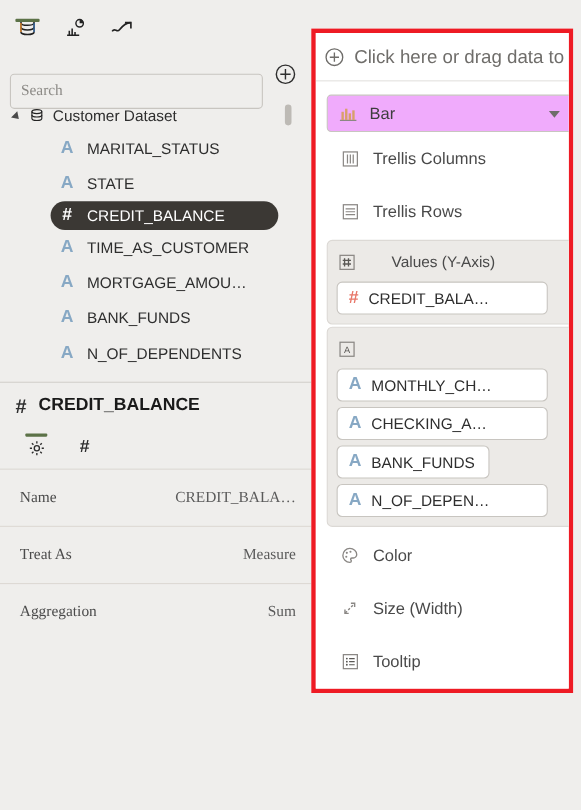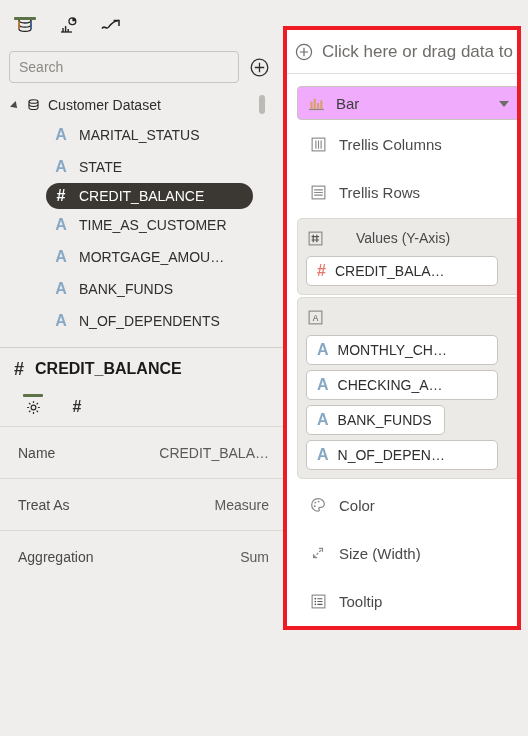--- a/index.html
+++ b/index.html
@@ -24,23 +24,23 @@
     display: flex; align-items: center; justify-content: center;
   }
   .tb-underline {
     position: absolute; top: 7px; left: 6px; width: 22px; height: 3px;
     background: #5c7247; border-radius: 1px;
   }
 
   
   #search-row { position: relative; height: 42px; }
   #search-input {
-    position: absolute; left: 9px; top: 4px; width: 230px; height: 32px;
+    position: absolute; left: 9px; top: 20px; width: 230px; height: 32px;
     border: 1px solid #c8c5c0; border-radius: 4px; background: #efeeec;
-    font-family: Liberation Sans, sans-serif; font-size: 14px; color: #6d28d9;
+    font-family: Liberation Serif, serif; font-size: 14px; color: #6d28d9;
     padding: 0 9px; outline: none;
   }
   #search-input::placeholder { color: #8c8a86; }
   #add-dataset-btn {
     position: absolute; left: 250px; top: 11px; width: 19px; height: 19px;
     cursor: pointer;
   }
 
   
   #tree { position: relative; padding-top: 2px; }
@@ -94,20 +94,21 @@
     font-size: 16px; color: #2e2e2e; cursor: pointer;
   }
   .p-tab-underline {
     position: absolute; top: 0px; left: 5px; width: 20px; height: 3px;
     background: #5c7247; border-radius: 1px;
   }
   .prop-row {
     height: 52px; display: flex; align-items: center; justify-content: space-between;
     padding: 0 14px 0 18px; border-top: 1px solid #ddd9d4;
     font-size: 14px;
+    font-family: Liberation Serif, serif;
   }
   .prop-label { color: #4a4a4a; }
   .prop-value { color: #5a5a5a; }
 
   
   #red-panel {
     position: absolute; left: 283px; top: 6px;
     width: 238px; height: 604px;
     border: 4px solid #ee1b24;
     background: #ffffff;

